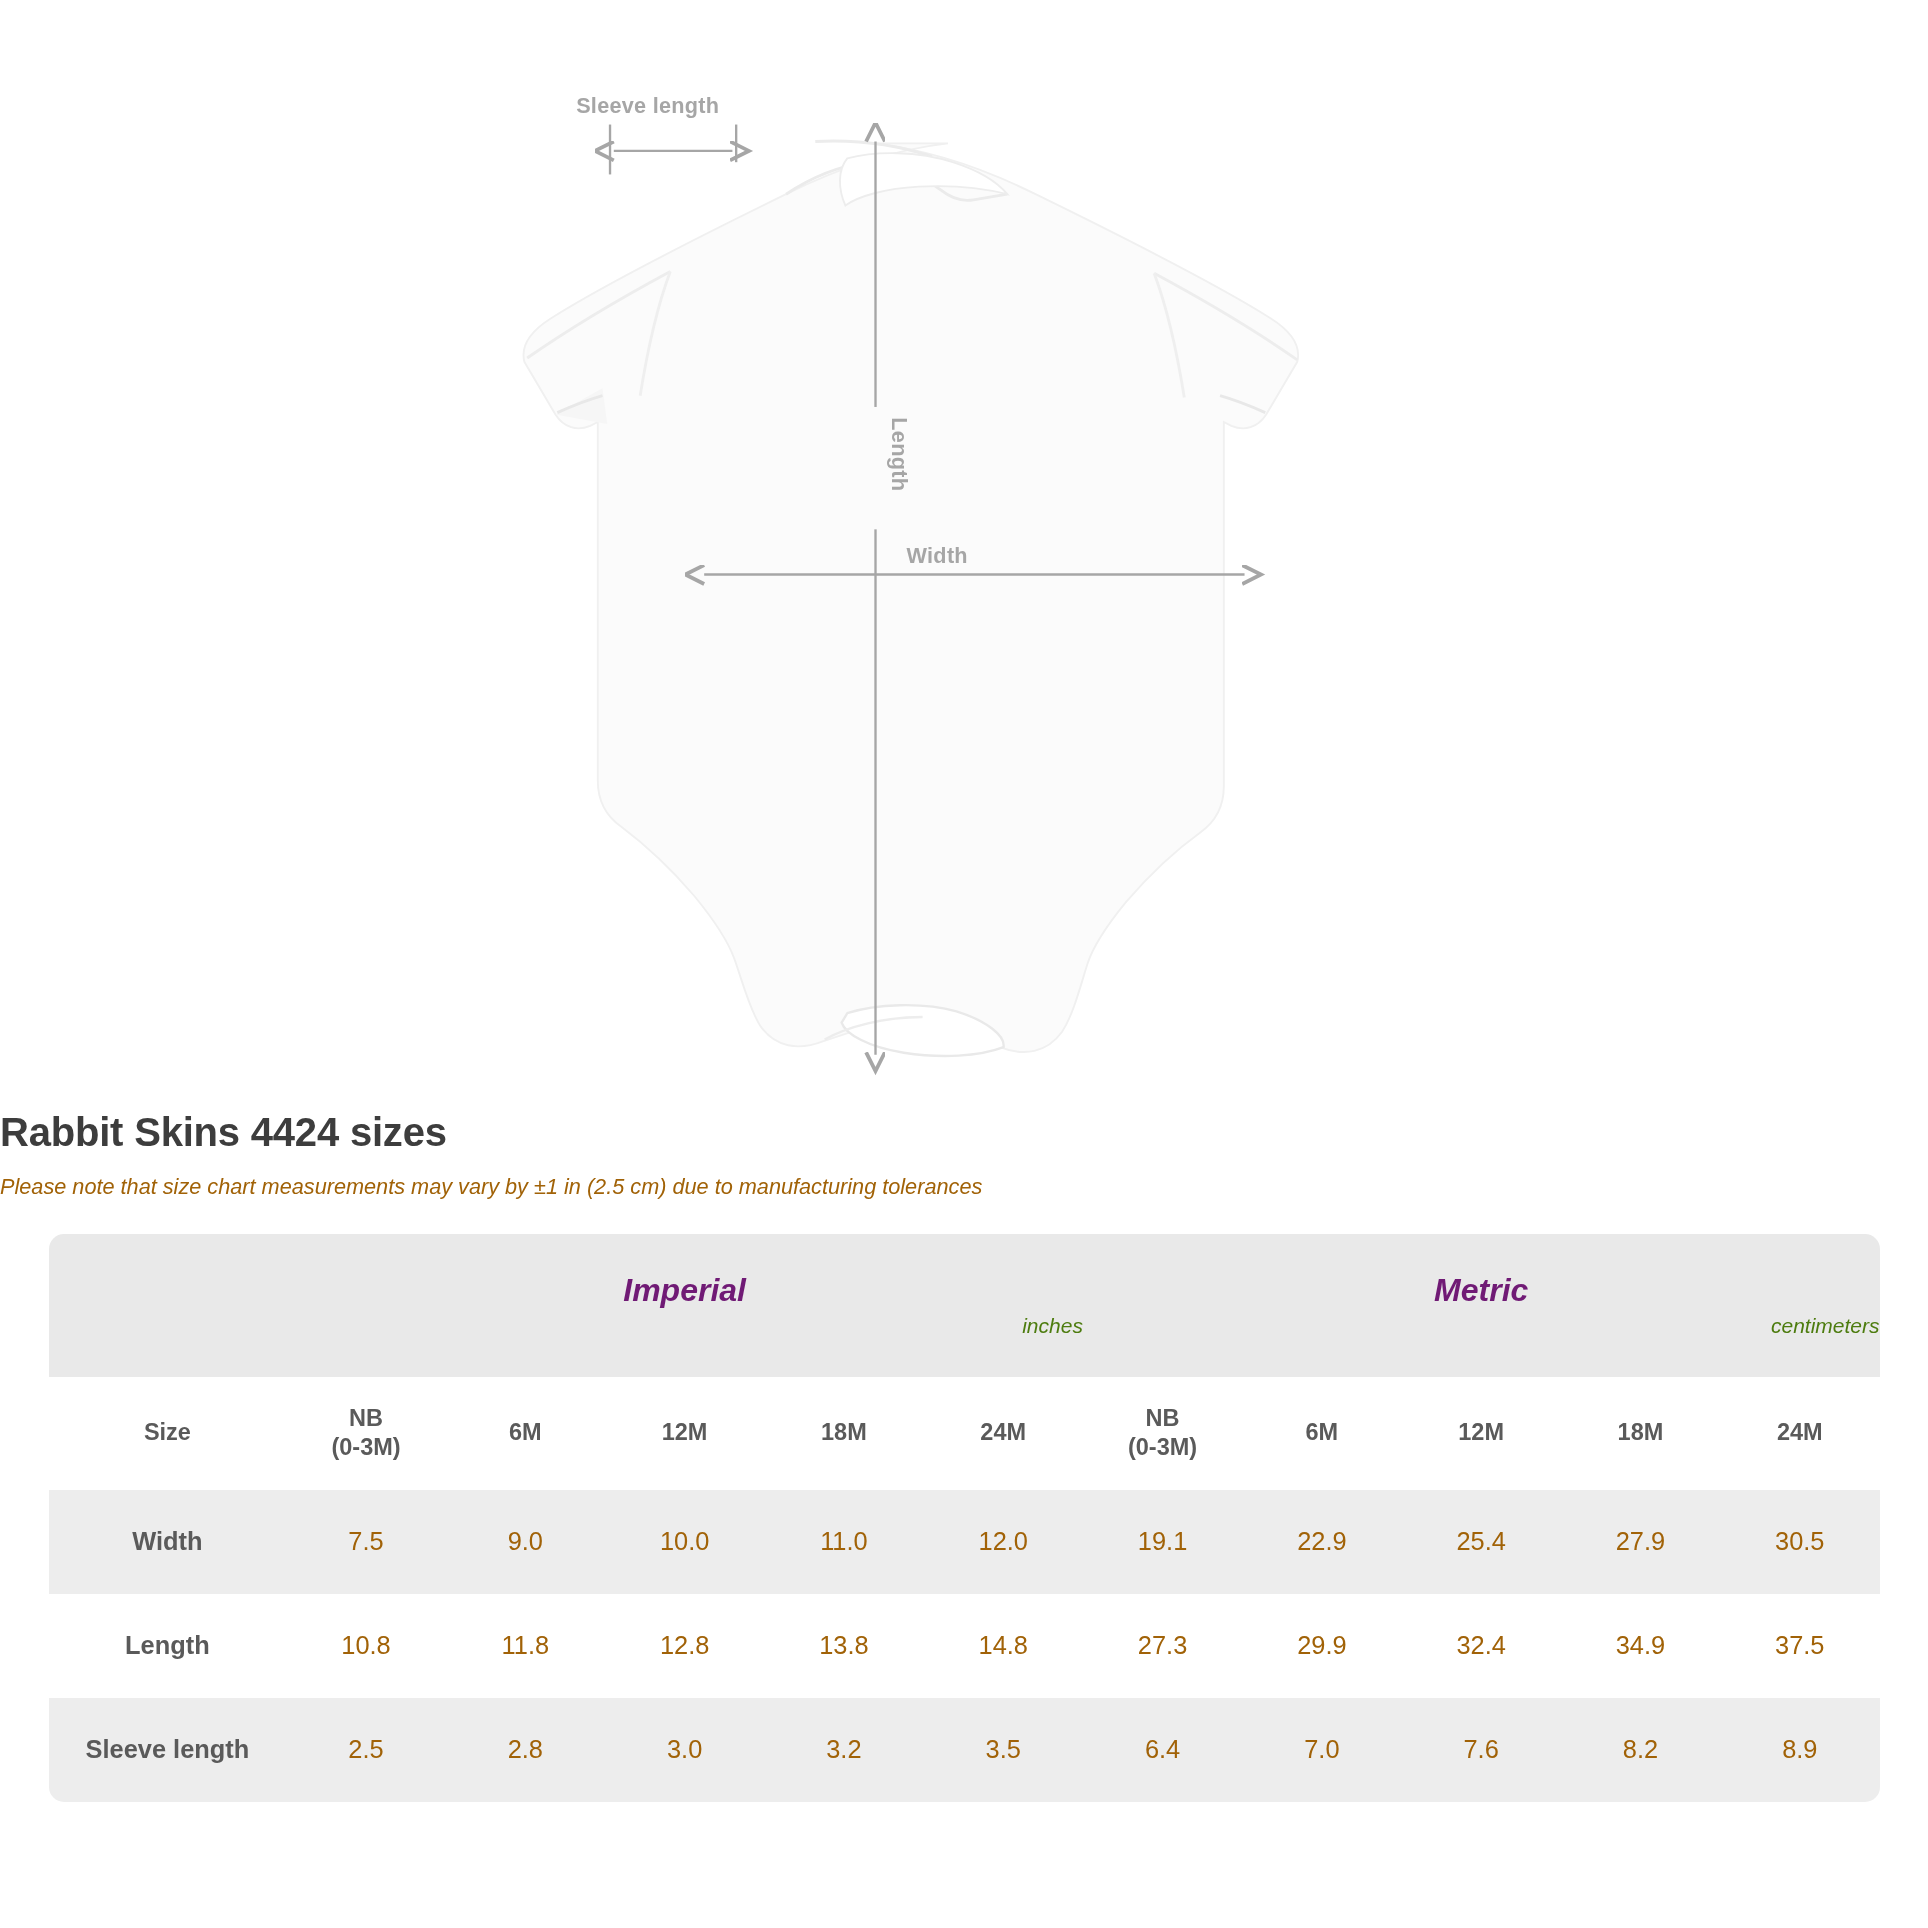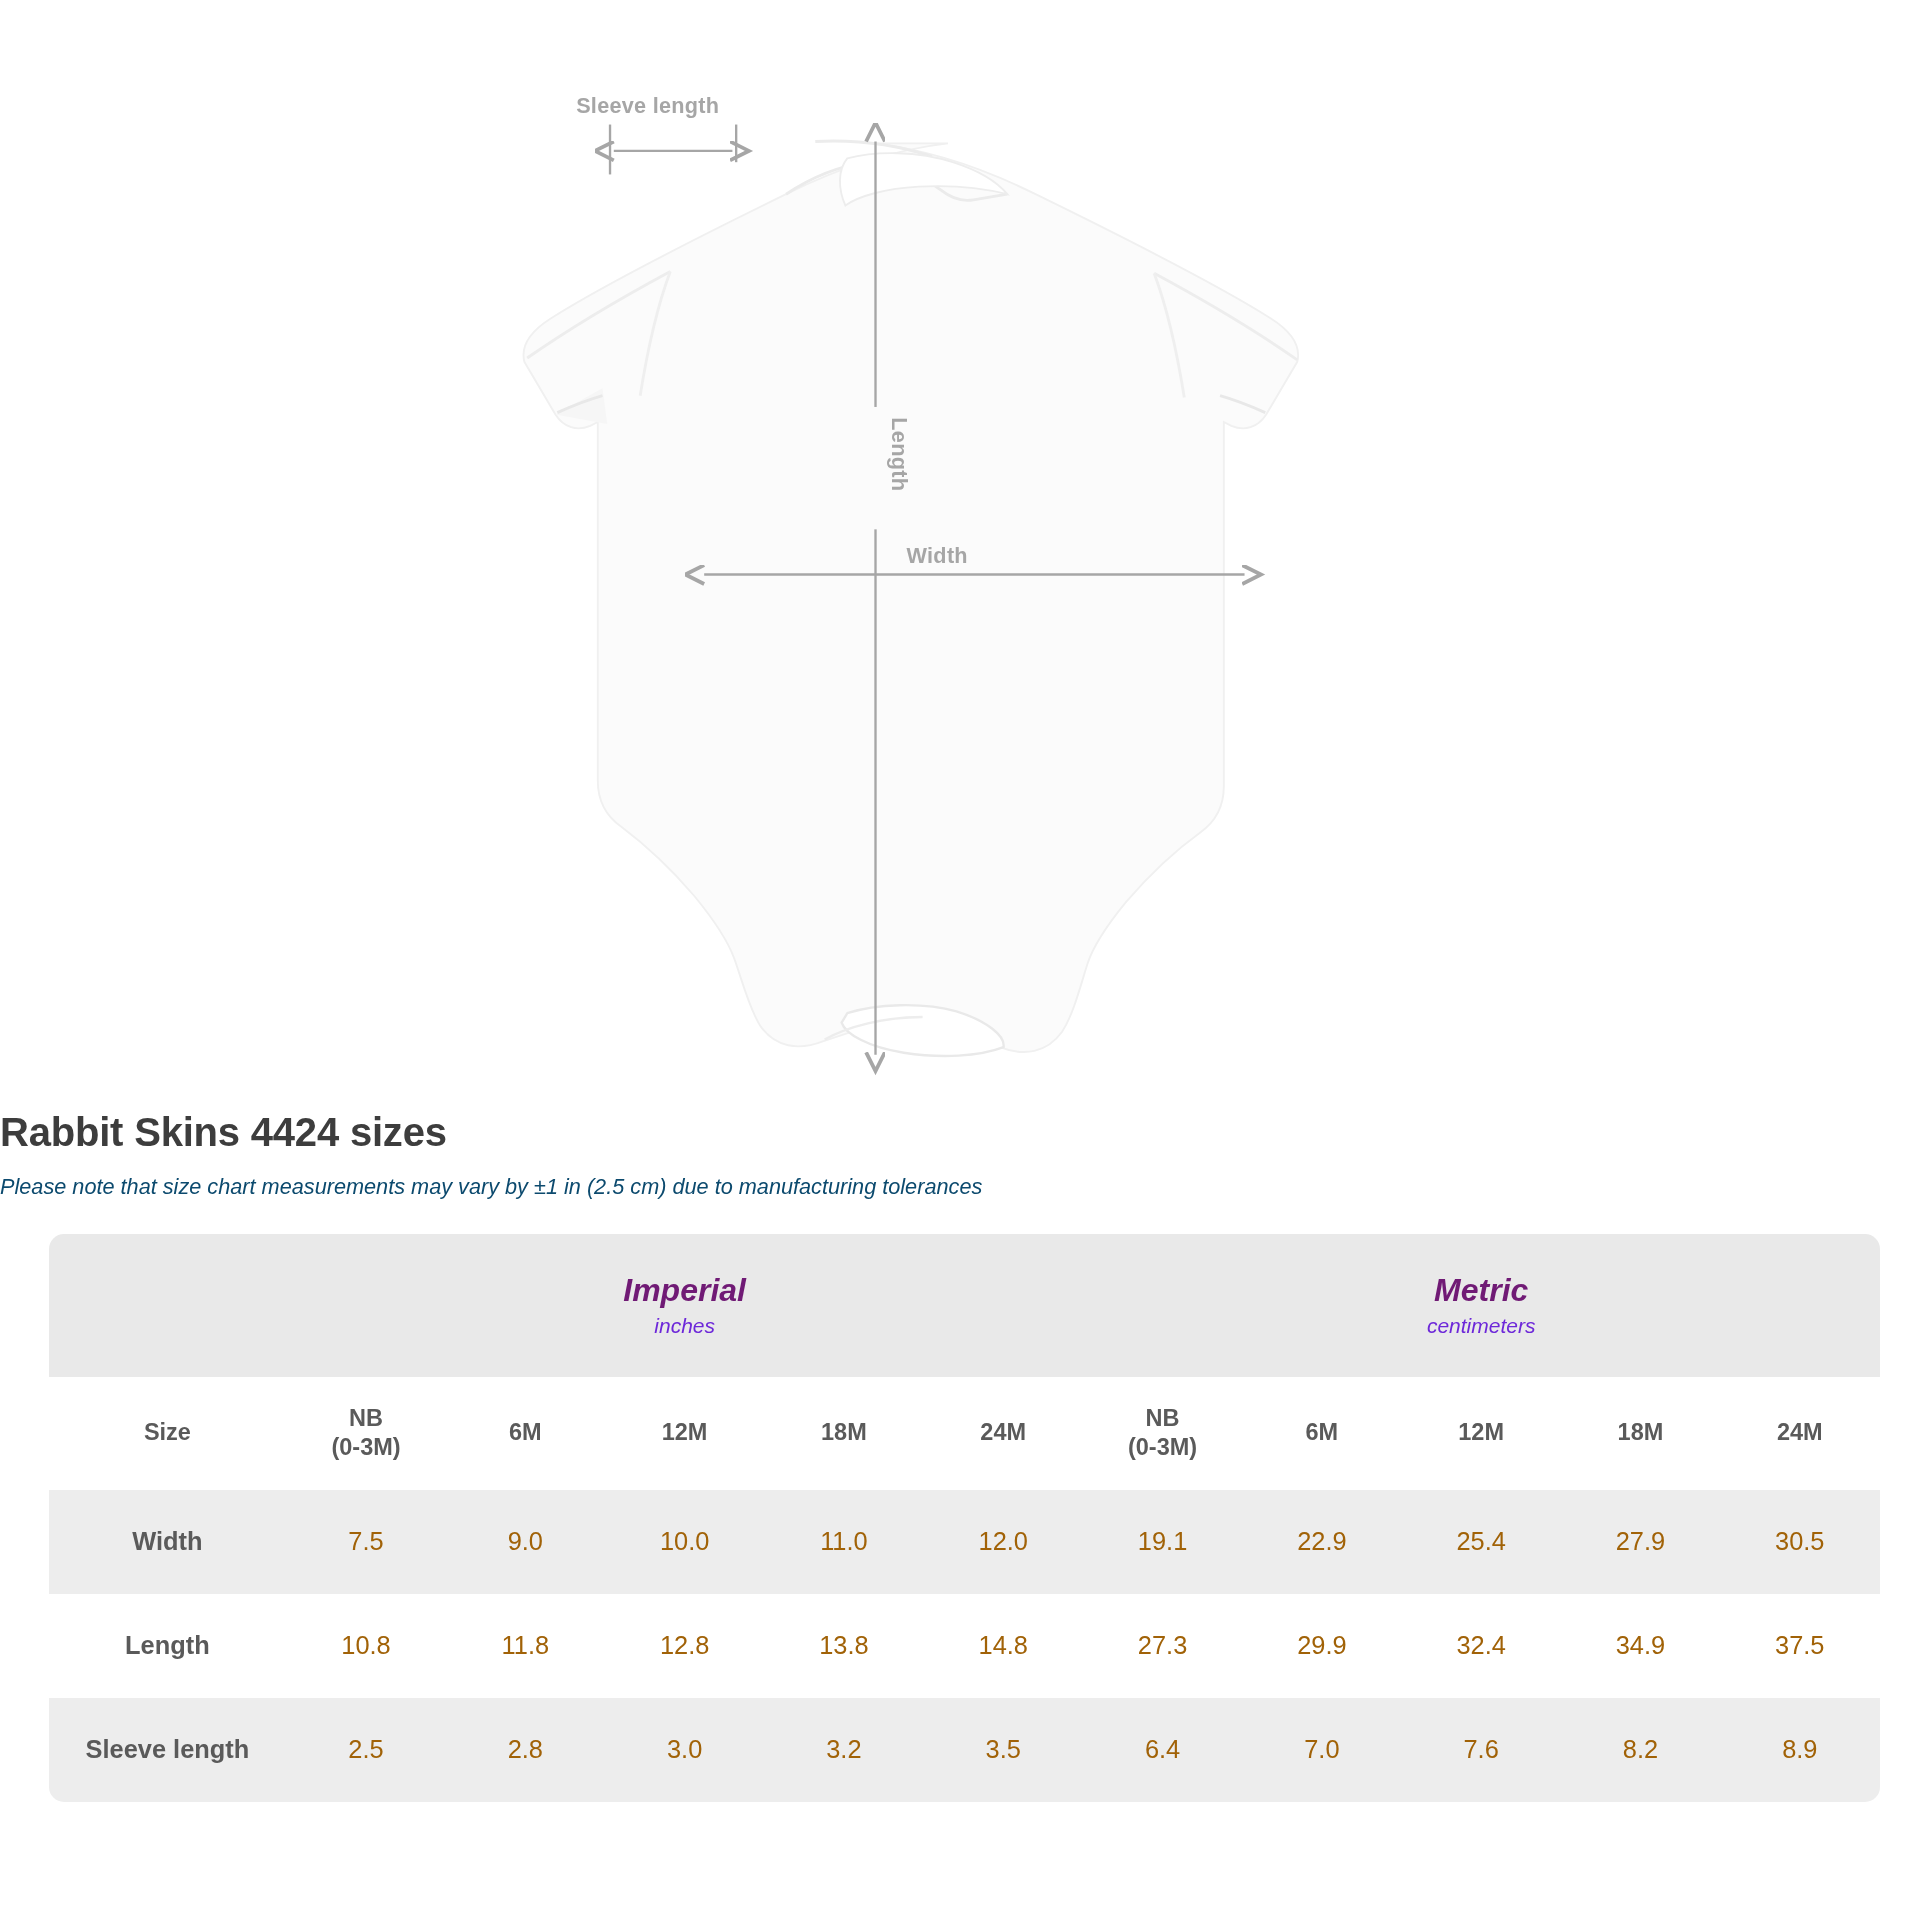--- a/index.html
+++ b/index.html
@@ -59,21 +59,21 @@
   .chart-title {
     font-size: 40px;
     font-weight: bold;
     color: #3d3d3d;
     letter-spacing: -0.2px;
   }
   .chart-note {
     margin-top: 19px;
     font-size: 21.7px;
     font-style: italic;
-    color: #0c4a6e;
+    color: #a16207;
   }
 
   
   .table-wrap {
     margin: 34px auto 0 auto;
     width: 1831px;
   }
   table.size-table {
     width: 100%;
     border-collapse: collapse;
@@ -95,22 +95,23 @@
   .unit-name {
     font-size: 32px;
     font-style: italic;
     font-weight: bold;
     color: #701a75;
     line-height: 1.15;
   }
   .unit-sub {
     font-size: 21px;
     font-style: italic;
-    color: #6d28d9;
+    color: #4d7c0f;
     margin-top: 5.6px;
+    text-align: right;
   }
 
   .header-row td {
     background: #ffffff;
     height: 111px;
     font-size: 23.5px;
     font-weight: bold;
     color: #5a5a5a;
     line-height: 1.25;
   }

